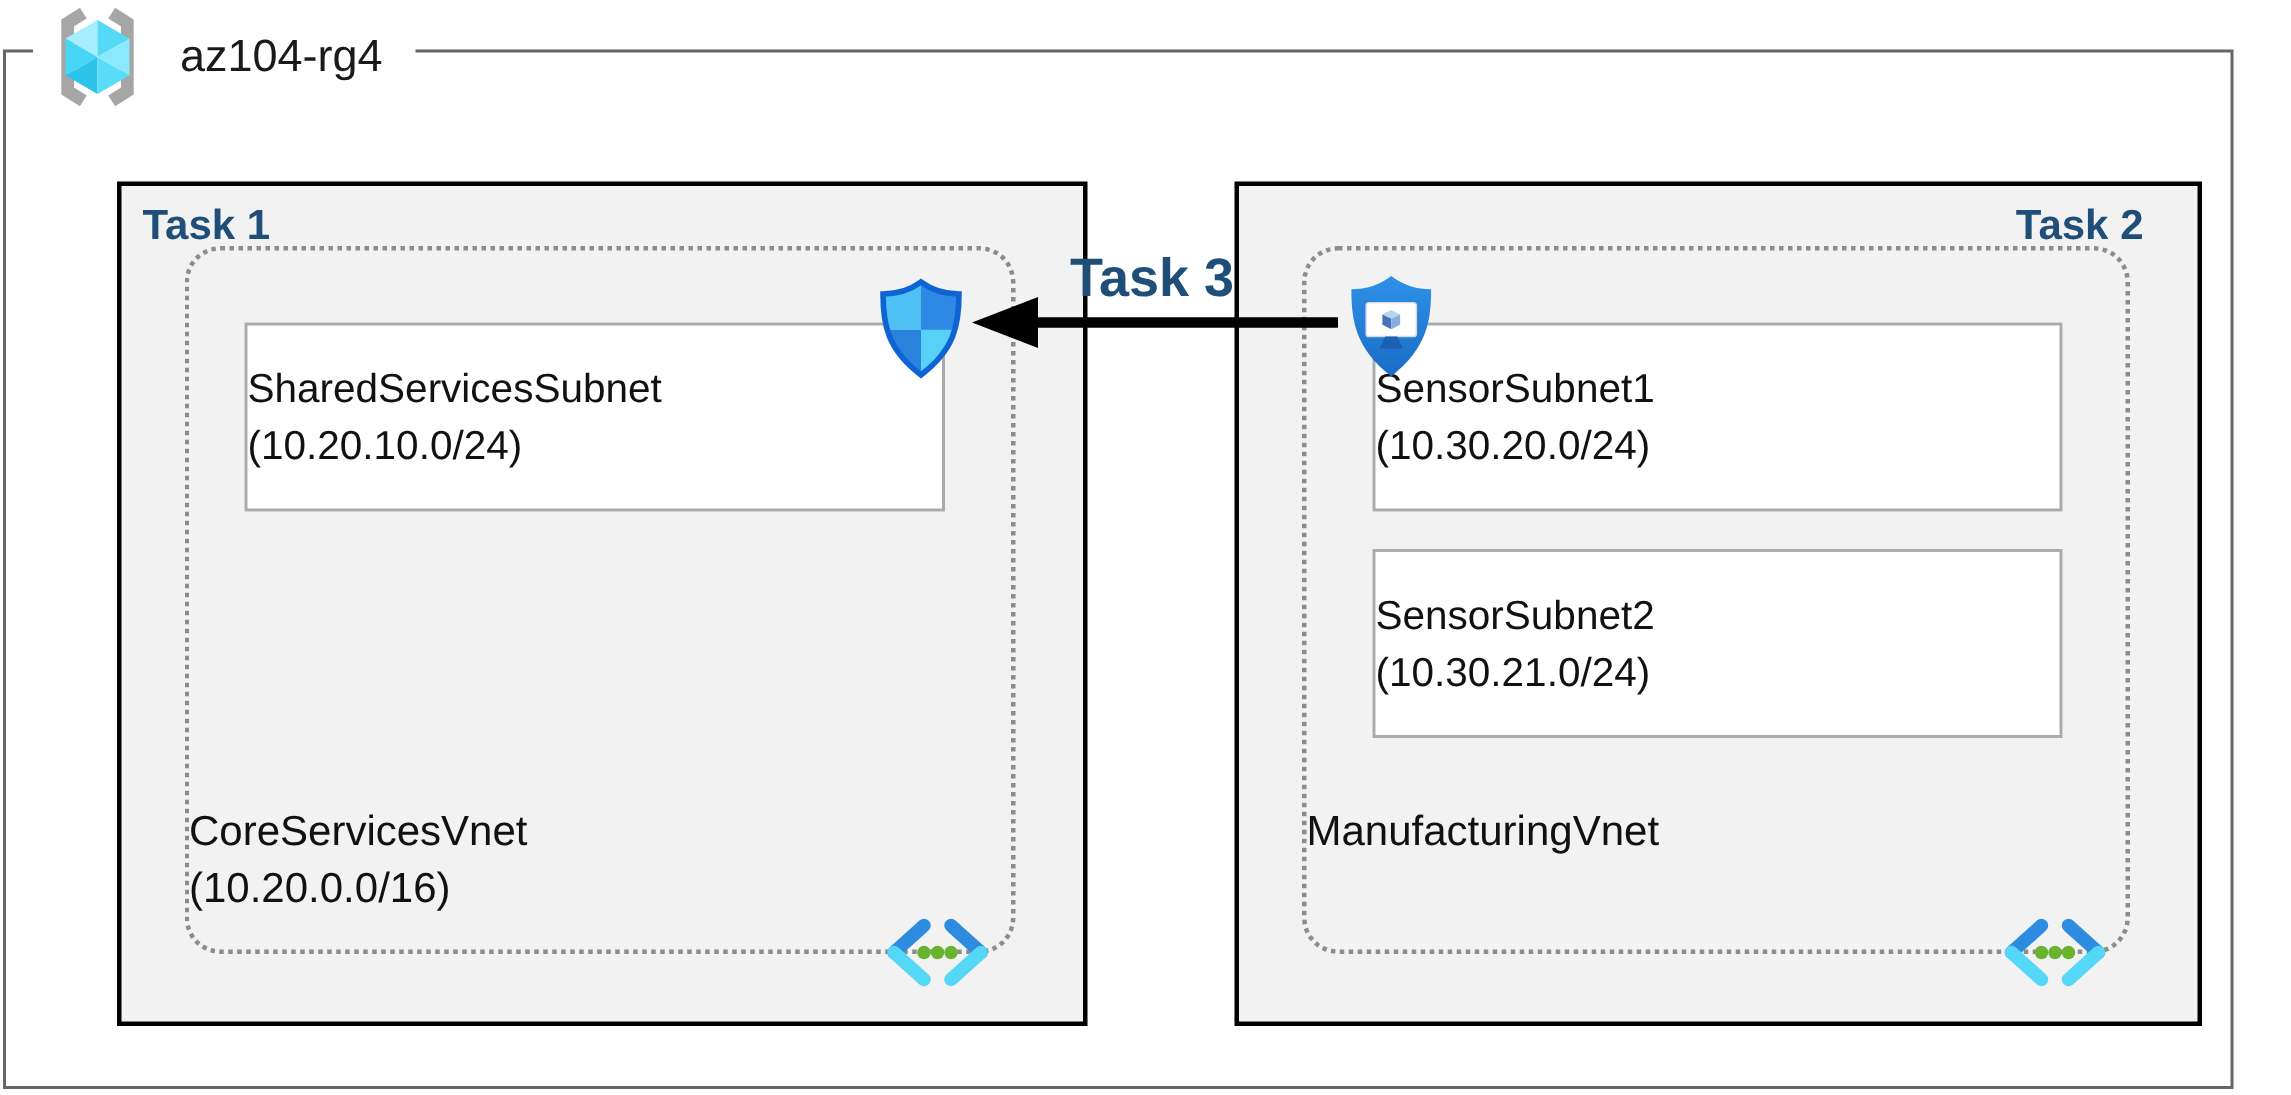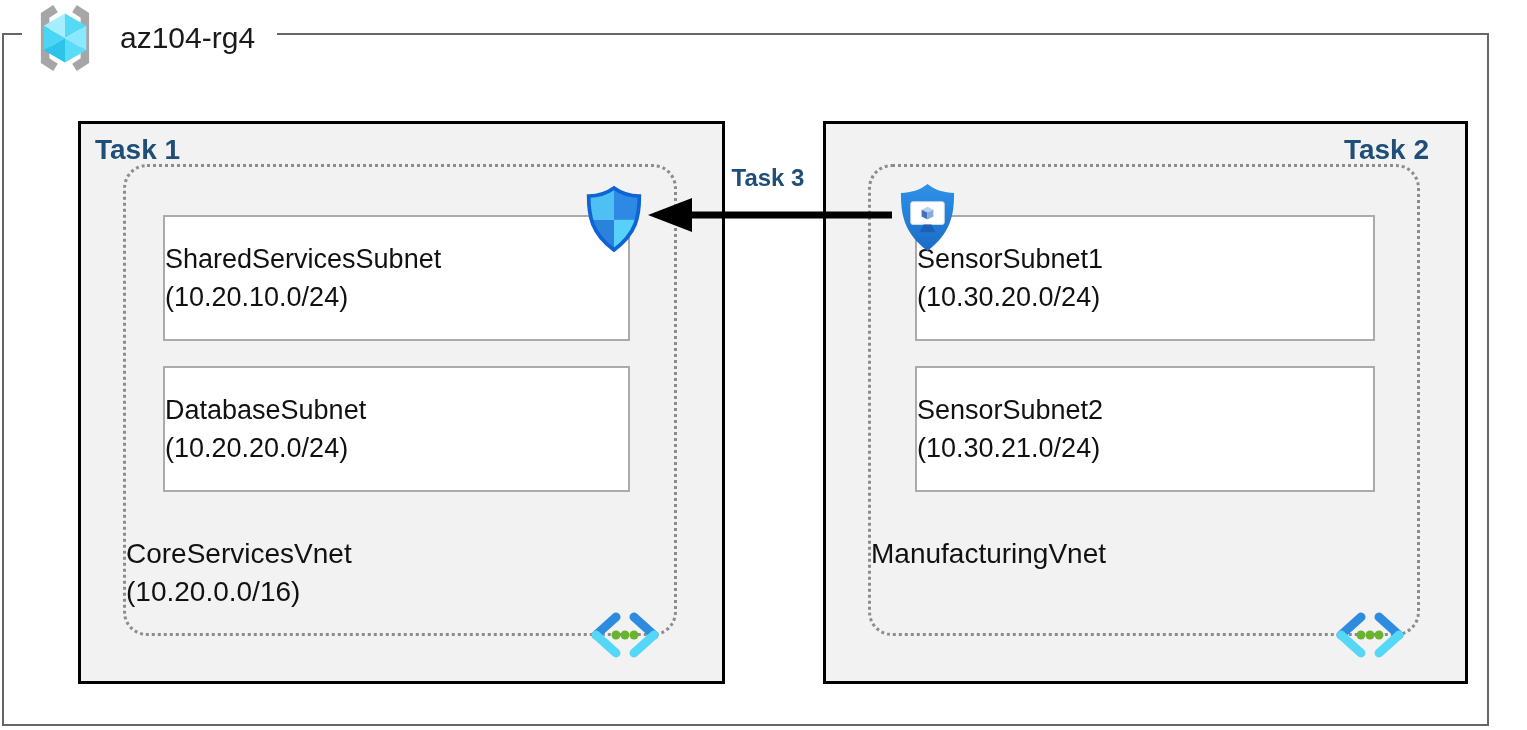--- a/index.html
+++ b/index.html
@@ -51,21 +51,21 @@
     font-size:28px;line-height:38px;color:#111;
   }
   
   .defender-icon{position:absolute;left:584px;top:185px;z-index:6;}
   .bastion-icon{position:absolute;left:896px;top:181px;z-index:6;}
   .vnet-icon-1{position:absolute;left:589px;top:612px;z-index:6;}
   .vnet-icon-2{position:absolute;left:1334px;top:612px;z-index:6;}
   .arrow-svg{position:absolute;left:640px;top:193px;z-index:4;}
   .task3-label{
     position:absolute;left:712px;top:164px;width:112px;text-align:center;
-    font-size:24px;font-weight:bold;color:#1f4e79;z-index:5;
+    font-size:36px;font-weight:bold;color:#1f4e79;z-index:5;
   }
 </style>
 </head>
 <body>
 
 <div class="canvas">
 
   <div class="rg-box"></div>
 
   <div class="rg-header">
@@ -81,24 +81,20 @@
     </svg>
     <span class="rg-label">az104-rg4</span>
   </div>
 
   <div class="task-box task1">
     <div class="task-label">Task 1</div>
     <div class="vnet">
       <div class="subnet subnet-a">
         <div>SharedServicesSubnet</div>
         <div>(10.20.10.0/24)</div>
-      </div>
-      <div class="subnet subnet-b">
-        <div>DatabaseSubnet</div>
-        <div>(10.20.20.0/24)</div>
       </div>
       <div class="vnet-label">
         <div>CoreServicesVnet</div>
         <div>(10.20.0.0/16)</div>
       </div>
     </div>
   </div>
 
   <div class="task-box task2">
     <div class="task-label">Task 2</div>

